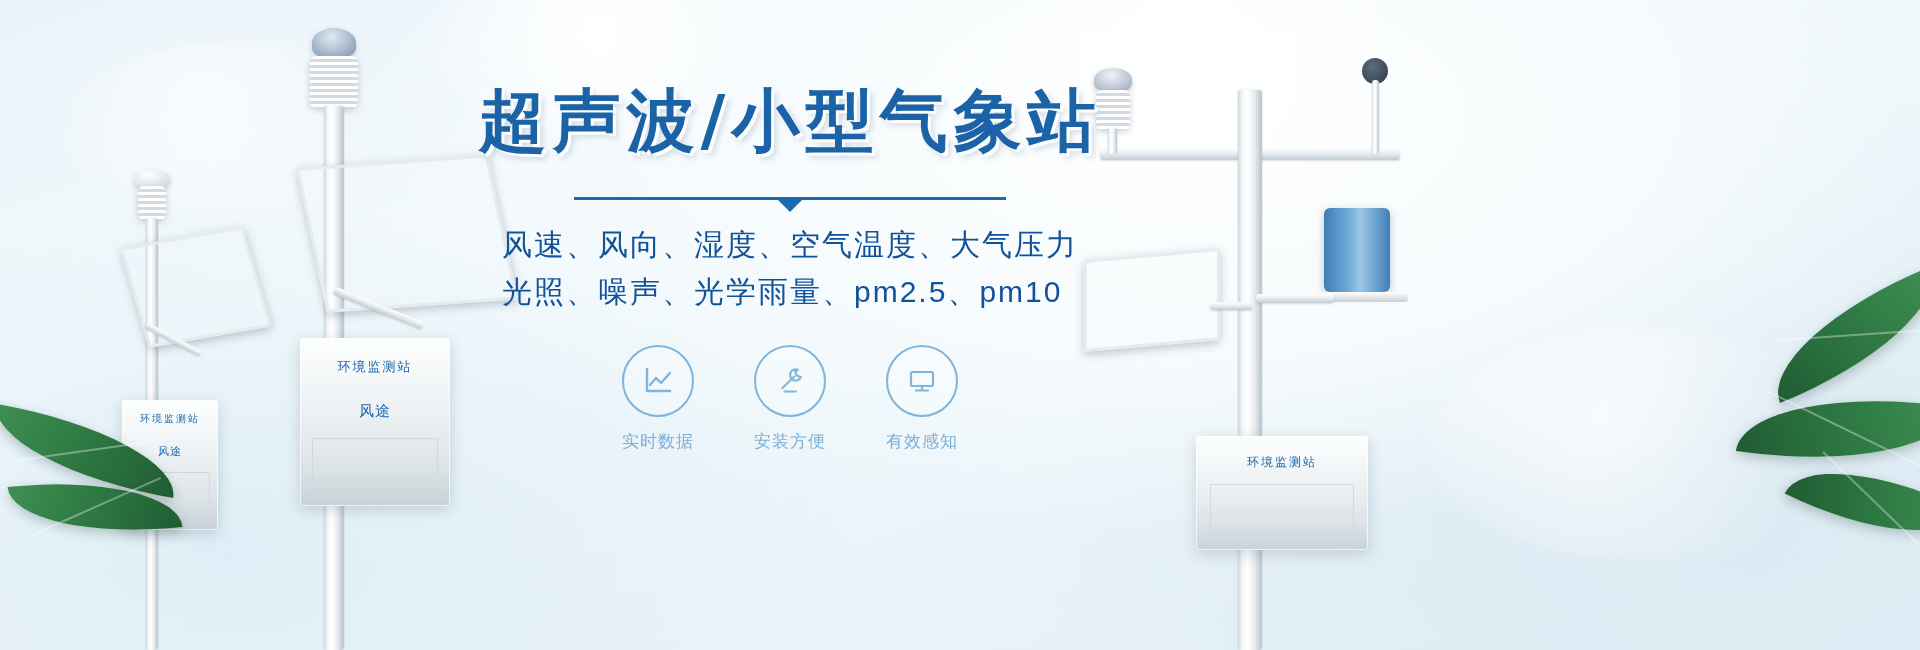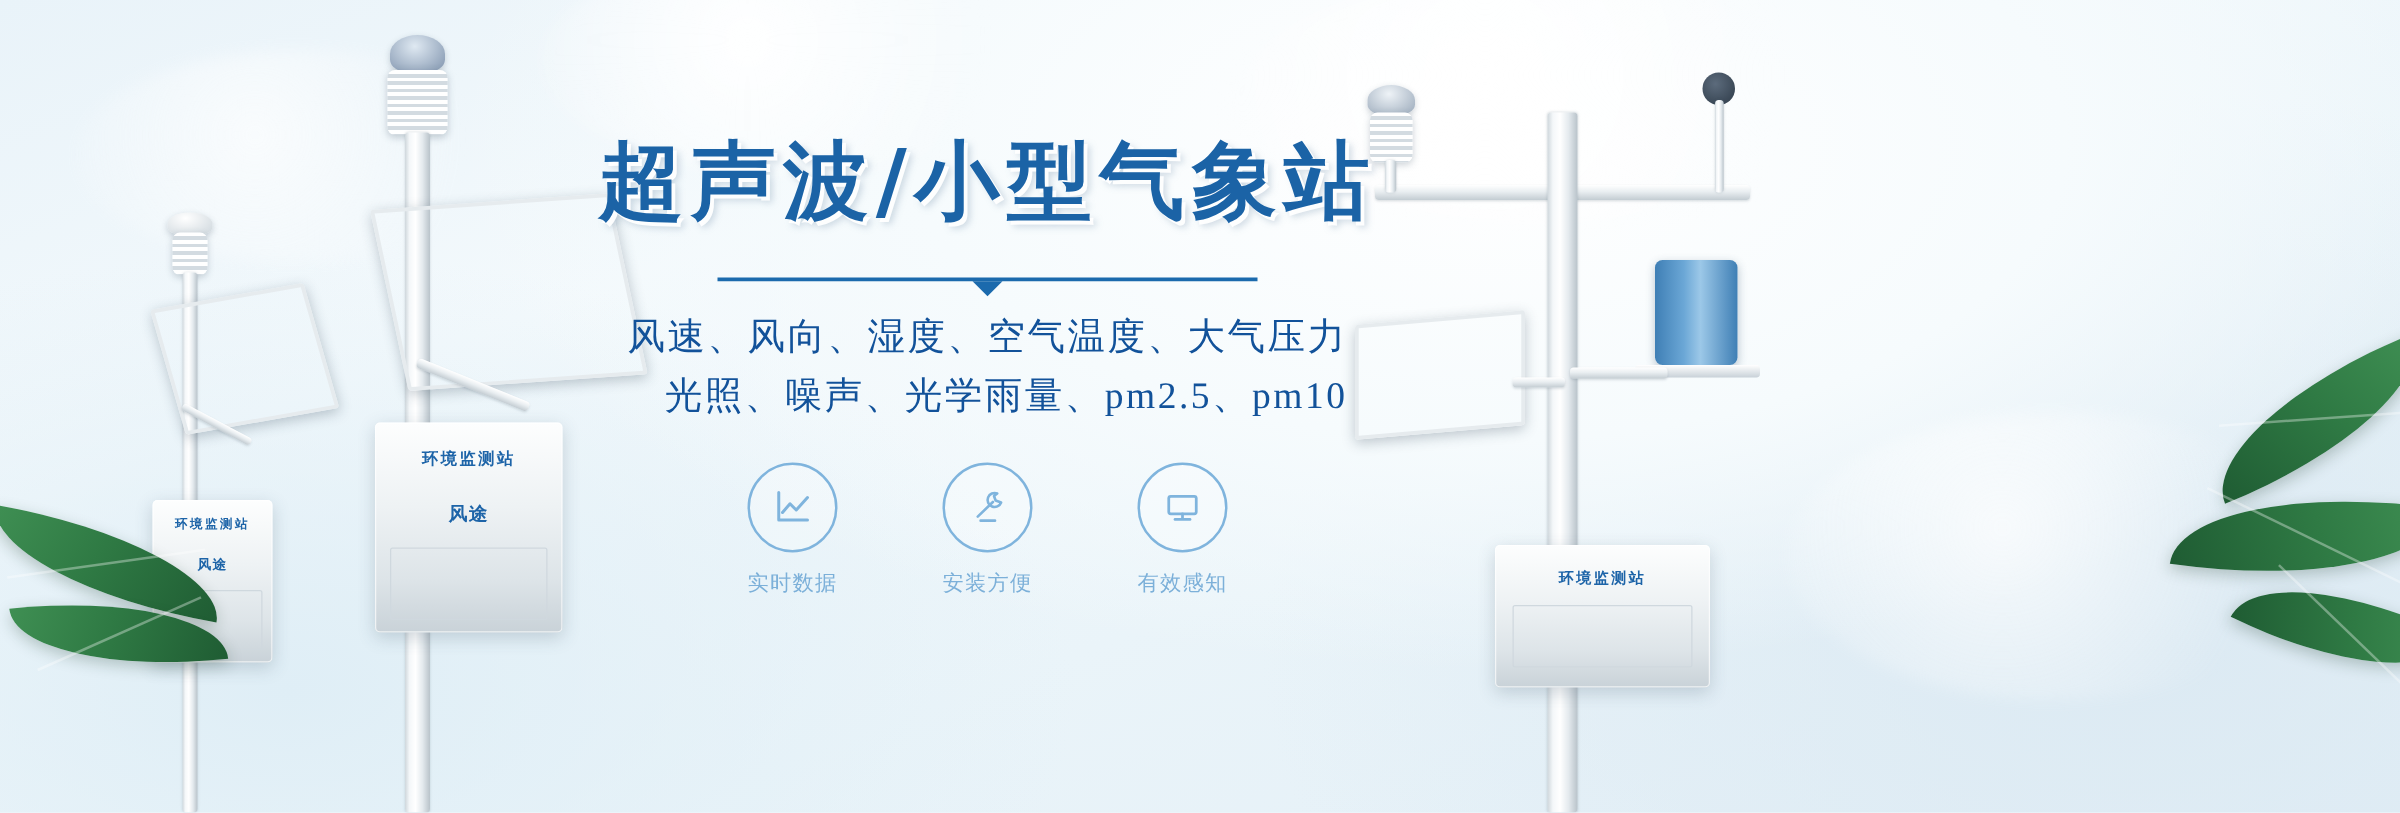--- a/index.html
+++ b/index.html
@@ -53,21 +53,21 @@
     box-shadow:0 3px 10px rgba(40,60,80,.28);
   }
   .box{
     position:absolute;
     background:linear-gradient(180deg,#fdfefe 0%,#eef2f4 40%,#dde4e8 75%,#c9d2d8 100%);
     border-radius:4px;
     box-shadow:0 4px 14px rgba(60,80,100,.22), inset 0 0 0 1px rgba(255,255,255,.7);
   }
   .box-label{
     position:absolute; left:0; right:0;
-    text-align:center; color:#1d64a8; font-weight:700;
+    text-align:center; color:#1d64a8; font-weight:400;
     letter-spacing:2px; white-space:nowrap;
   }
   .sensor-stack{
     position:absolute;
     background:
       repeating-linear-gradient(180deg,#ffffff 0 3px,#d3dbe1 3px 6px);
     border-radius:6px;
     box-shadow:0 2px 6px rgba(60,80,100,.25);
   }
   .sensor-cap{
@@ -85,21 +85,21 @@
   }
   .leaf::after{
     content:""; position:absolute; left:8%; top:48%; width:84%; height:2px;
     background:rgba(255,255,255,.35); transform:rotate(-18deg);
   }
 
   
   .content{
     position:absolute; left:440px; top:0; width:700px; height:650px;
     display:flex; flex-direction:column; align-items:center;
-    padding-top:112px;
+    padding-top:87px;
   }
   .headline{
     font-size:68px; font-weight:800; color:#1b63a6;
     letter-spacing:6px; line-height:1; white-space:nowrap;
     text-shadow:3px 3px 0 rgba(255,255,255,.95), 5px 5px 6px rgba(120,150,175,.35);
     font-family:"DejaVu Sans","Liberation Sans",sans-serif;
   }
   .headline .slash{ font-weight:700; }
 
   .divider{
@@ -109,26 +109,26 @@
   .divider .caret{
     position:absolute; left:50%; top:3px; transform:translateX(-50%);
     width:0;height:0;
     border-left:12px solid transparent;
     border-right:12px solid transparent;
     border-top:12px solid #1b6aad;
   }
 
   .sub{
     margin-top:22px; font-size:30px; color:#12529a; letter-spacing:2px;
-    white-space:nowrap; line-height:1.55; text-align:right;
-    font-family:Liberation Serif, serif;
+    white-space:nowrap; line-height:1.55; text-align:left;
+    font-family:Liberation Sans, sans-serif;
   }
 
   .features{
-    display:flex; gap:70px; margin-top:30px;
+    display:flex; gap:46px; margin-top:30px;
   }
   .feature{ width:86px; display:flex; flex-direction:column; align-items:center; }
   .f-circle{
     width:72px;height:72px;border-radius:50%;
     border:2px solid #7fb4dd;
     display:flex;align-items:center;justify-content:center;
     background:rgba(255,255,255,.25);
   }
   .f-label{
     margin-top:13px; font-size:17px; color:#7cb0d9; letter-spacing:1px;

